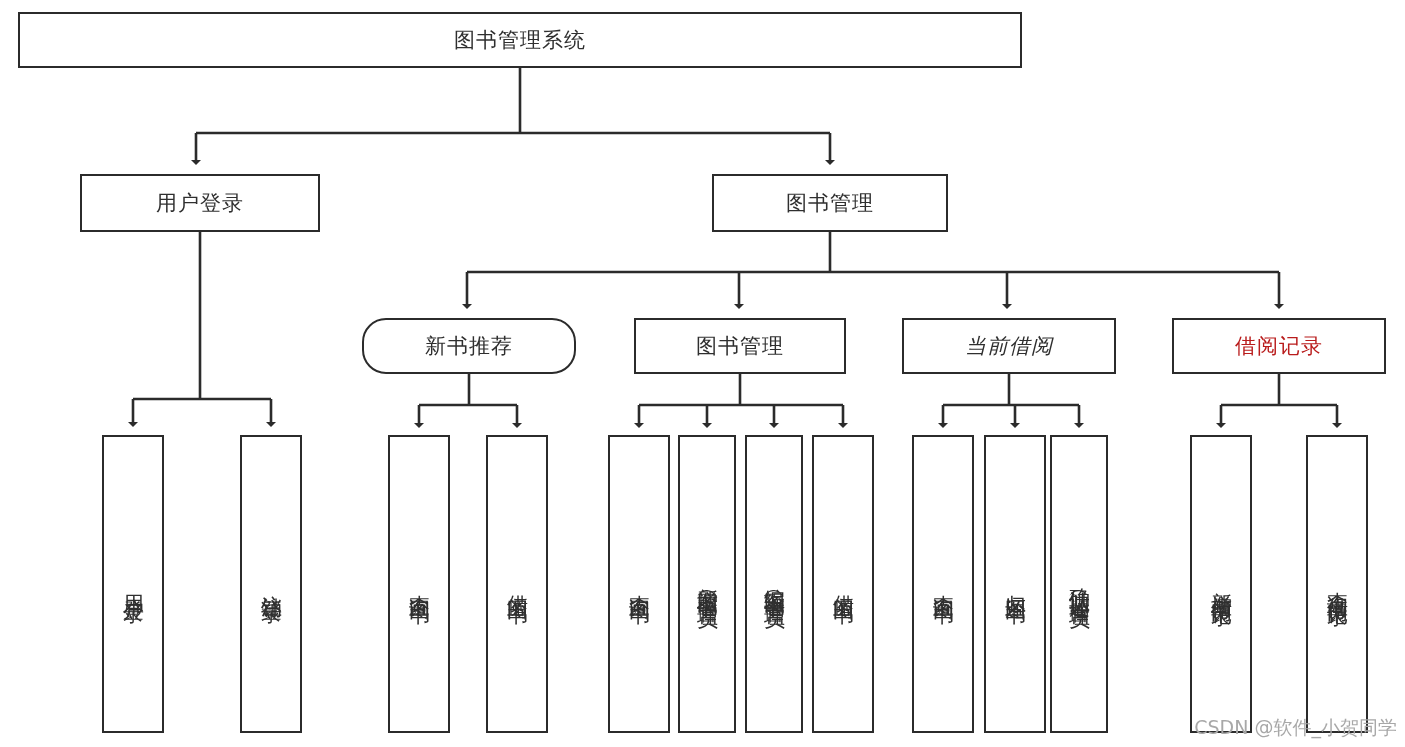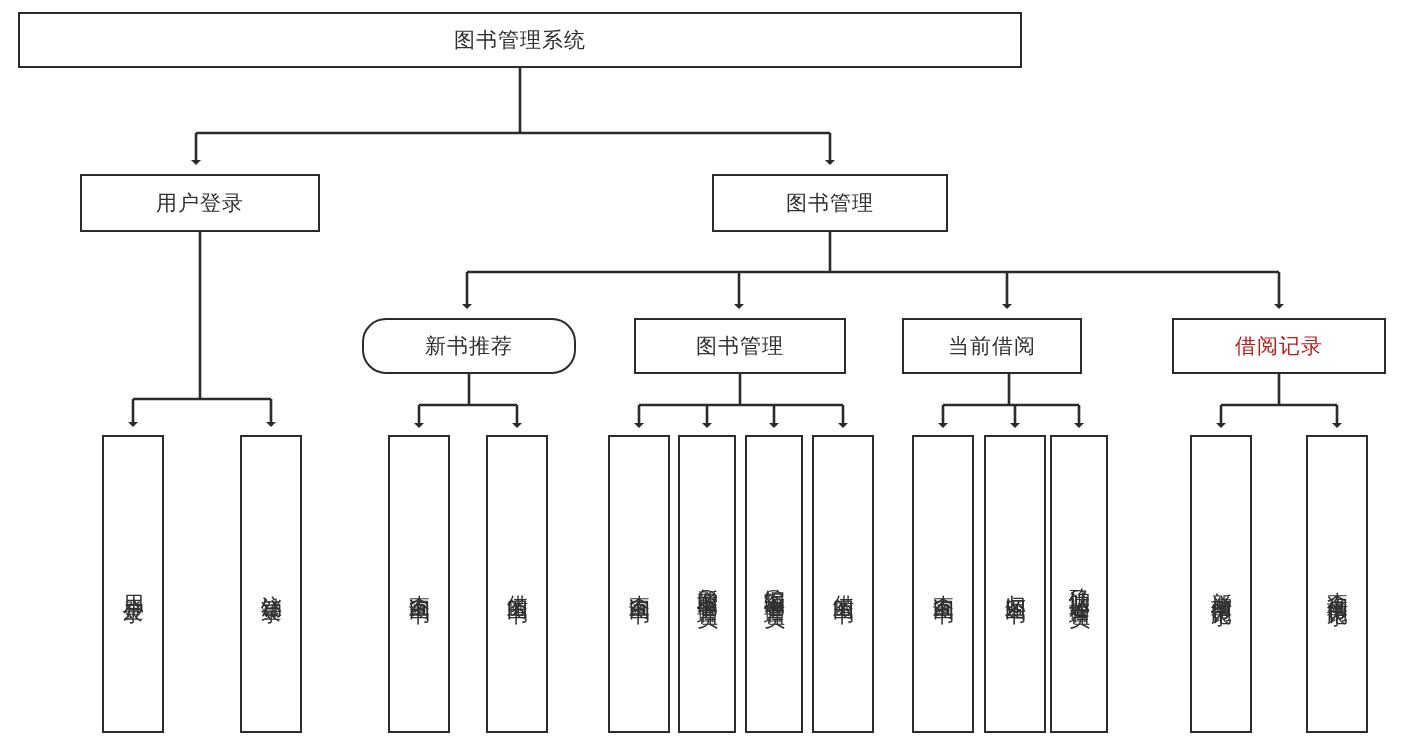--- a/index.html
+++ b/index.html
@@ -130,21 +130,21 @@
   <div class="node h" id="node-l2-1" style="left: 712px; top: 174px; width: 236px; height: 58px; border-color: rgb(43, 43, 43); color: rgb(47, 47, 47); background: rgb(255, 255, 255);">
     <span class="label">图书管理</span>
   </div>
 
   <div class="node h" id="node-l3-0" style="left: 362px; top: 318px; width: 214px; height: 56px; border-color: rgb(43, 43, 43); color: rgb(47, 47, 47); background: rgb(255, 255, 255); border-radius: 24px;">
     <span class="label">新书推荐</span>
   </div>
   <div class="node h" id="node-l3-1" style="left: 634px; top: 318px; width: 212px; height: 56px; border-color: rgb(43, 43, 43); color: rgb(47, 47, 47); background: rgb(255, 255, 255);">
     <span class="label">图书管理</span>
   </div>
-  <div class="node h" id="node-l3-2" style="left: 902px; top: 318px; width: 180px; height: 56px; border-color: rgb(43, 43, 43); color: rgb(47, 47, 47); background: rgb(255, 255, 255);">
+  <div class="node h" id="node-l3-2" style="left: 902px; top: 318px; width: 214px; height: 56px; border-color: rgb(43, 43, 43); color: rgb(47, 47, 47); background: rgb(255, 255, 255); font-style: italic;">
     <span class="label">当前借阅</span>
   </div>
   <div class="node h" id="node-l3-3" style="left: 1172px; top: 318px; width: 214px; height: 56px; border-color: rgb(43, 43, 43); color: #b91c1c; background: rgb(255, 255, 255);">
     <span class="label">借阅记录</span>
   </div>
 
   <div class="node v" id="node-leaf-0" style="left: 102px; top: 435px; width: 62px; height: 298px; border-color: rgb(43, 43, 43); color: rgb(47, 47, 47); background: rgb(255, 255, 255);">
     <span class="label">用户登录</span>
   </div>
   <div class="node v" id="node-leaf-1" style="left: 240px; top: 435px; width: 62px; height: 298px; border-color: rgb(43, 43, 43); color: rgb(47, 47, 47); background: rgb(255, 255, 255);">
@@ -177,13 +177,14 @@
   <div class="node v" id="node-leaf-10" style="left: 1050px; top: 435px; width: 58px; height: 298px; border-color: rgb(43, 43, 43); color: rgb(47, 47, 47); background: rgb(255, 255, 255);">
     <span class="label">确认归还（管理员）</span>
   </div>
   <div class="node v" id="node-leaf-11" style="left: 1190px; top: 435px; width: 62px; height: 298px; border-color: rgb(43, 43, 43); color: rgb(47, 47, 47); background: rgb(255, 255, 255);">
     <span class="label">新增借阅记录</span>
   </div>
   <div class="node v" id="node-leaf-12" style="left: 1306px; top: 435px; width: 62px; height: 298px; border-color: rgb(43, 43, 43); color: rgb(47, 47, 47); background: rgb(255, 255, 255);">
     <span class="label">查询借阅记录</span>
   </div>
 
+  <div id="watermark" style="color: rgb(168, 168, 168);">CSDN @软件_小贺同学</div>
 </div>
 
 </body></html>

